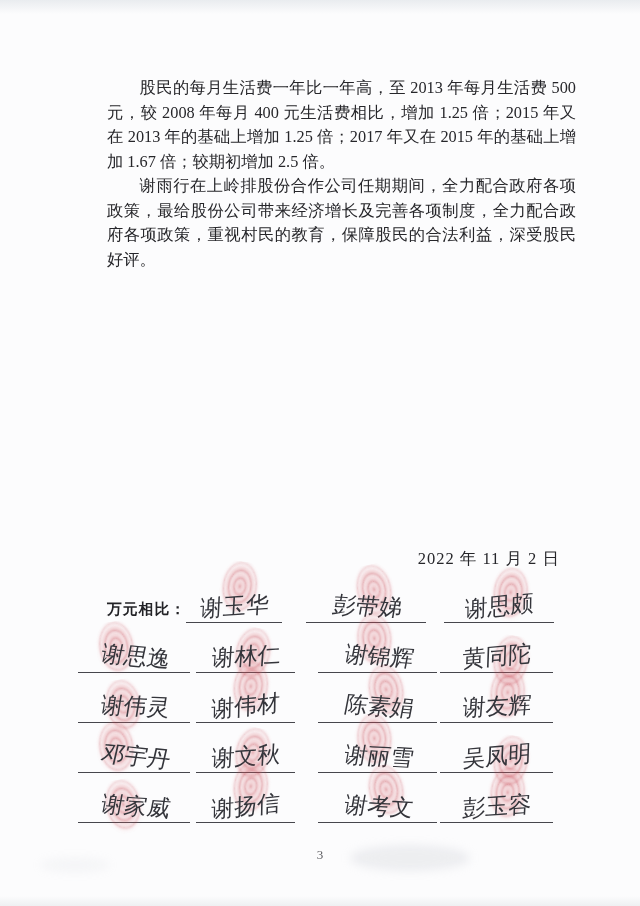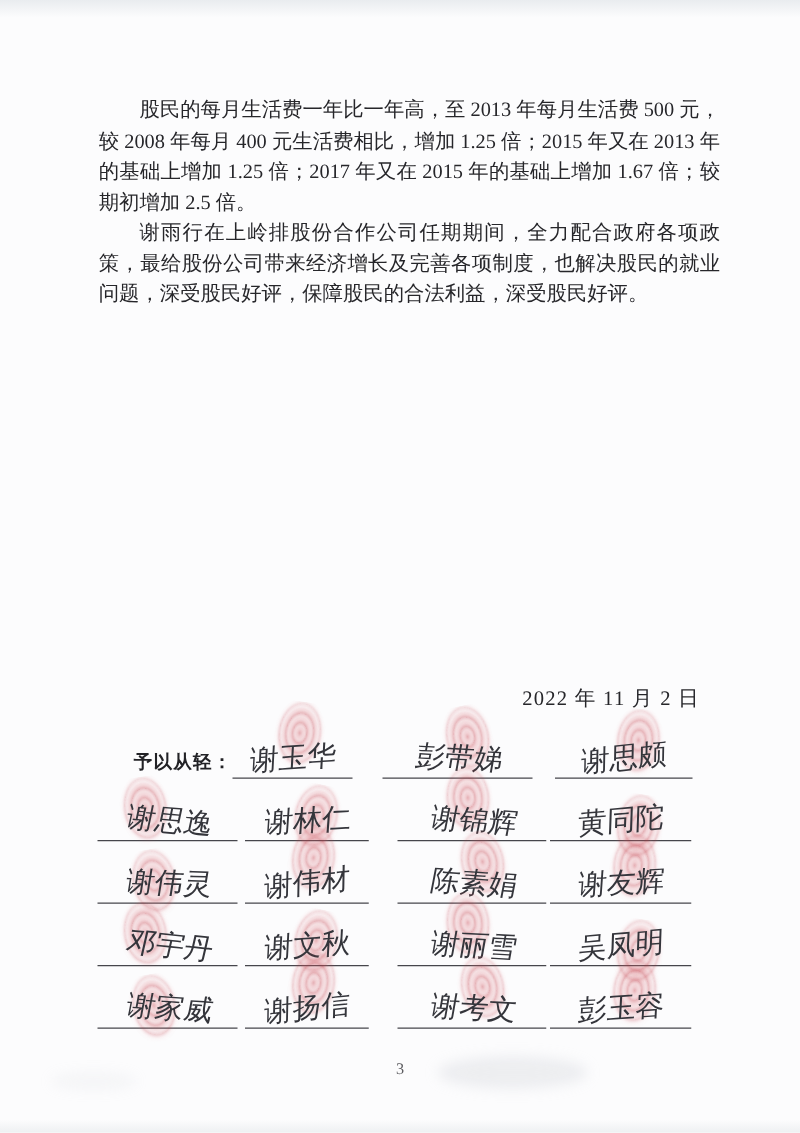--- a/index.html
+++ b/index.html
@@ -30,21 +30,21 @@
     filter:blur(5px);border-radius:50%;pointer-events:none;
   }
   
   .body-text{
     position:absolute;left:79px;top:76px;width:497px;
     font-size:16.3px;line-height:24.55px;
     text-align:justify;
     color:#26262a;
   }
   .body-text p{margin:0;}
-  .body-text p.indent{text-indent:2em;}
+  .body-text p.indent{text-indent:2em;margin-left:28px;}
   .body-text p.bold{font-weight:700;color:#1d1d21;}
   .doc-date{
     position:absolute;left:0;top:548px;width:560px;
     text-align:right;font-size:16.5px;color:#26262a;
     letter-spacing:1px;
   }
   
   .signers-label{
     position:absolute;left:107px;top:600px;
     font-size:14.8px;font-weight:600;color:#222226;
@@ -83,26 +83,26 @@
 
 <div class="page">
 
   <div class="scan-edge-top"></div>
   <div class="scan-edge-bottom"></div>
   <div class="smudge" style="left:350px;top:845px;width:120px;height:26px;"></div>
   <div class="smudge" style="left:40px;top:858px;width:70px;height:14px;opacity:.5;"></div>
 
   <div class="body-text">
     <p class="indent">股民的每月生活费一年比一年高，至 2013 年每月生活费 500 元，较 2008 年每月 400 元生活费相比，增加 1.25 倍；2015 年又在 2013 年的基础上增加 1.25 倍；2017 年又在 2015 年的基础上增加 1.67 倍；较期初增加 2.5 倍。</p>
-    <p class="indent">谢雨行在上岭排股份合作公司任期期间，全力配合政府各项政策，最给股份公司带来经济增长及完善各项制度，也解决股民的就业问题，深受股民好评，保障股民的合法利益，深受股民好评。</p>
+    <p class="indent">谢雨行在上岭排股份合作公司任期期间，全力配合政府各项政策，最给股份公司带来经济增长及完善各项制度，全力配合政府各项政策，重视村民的教育，保障股民的合法利益，深受股民好评。</p>
   </div>
 
   <div class="doc-date">2022 年 11 月 2 日</div>
 
-  <div class="signers-label">予以从轻：</div>
+  <div class="signers-label">万元相比：</div>
 
   <div id="sig-grid">
       <div class="sig-cell" style="left: 186px; width: 96px; top: 573px;">
         <span class="print" style="left: 34%; top: -12px; transform: rotate(8deg);"></span>
         <span class="sig-name" style="transform: rotate(-4deg) skewX(-7deg);">谢玉华</span>
       </div>
       <div class="sig-cell" style="left: 306px; width: 120px; top: 573px;">
         <span class="print" style="left: 40%; top: -9px; transform: rotate(-12deg);"></span>
         <span class="sig-name" style="transform: rotate(3deg) skewX(-7deg);">彭带娣</span>
       </div>

